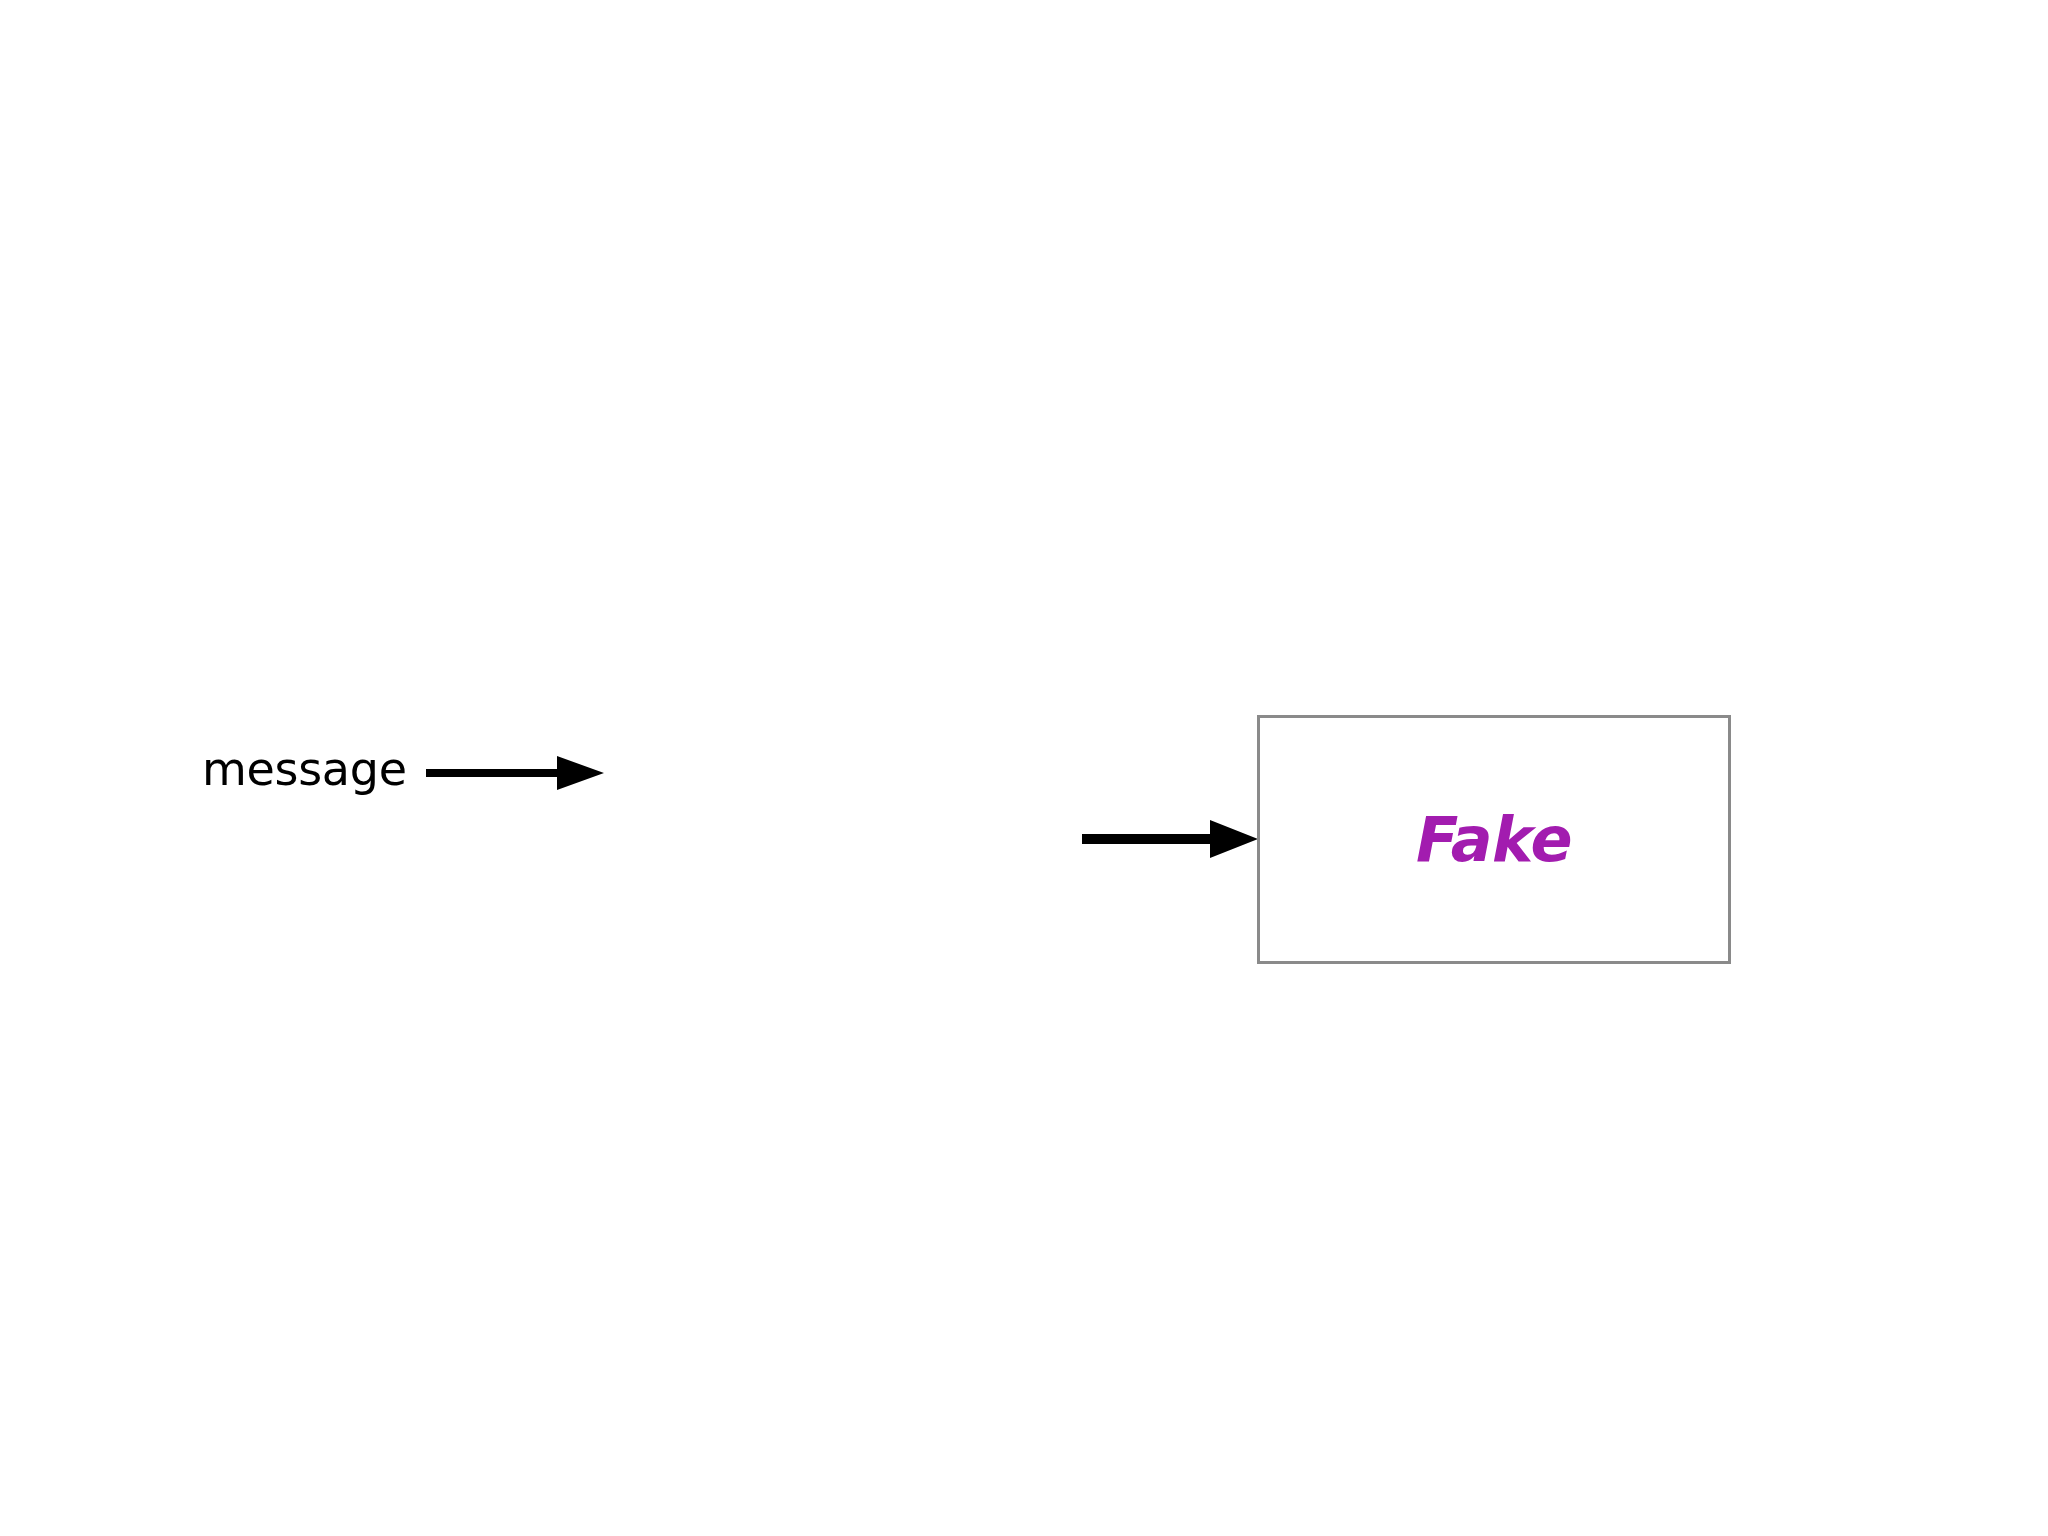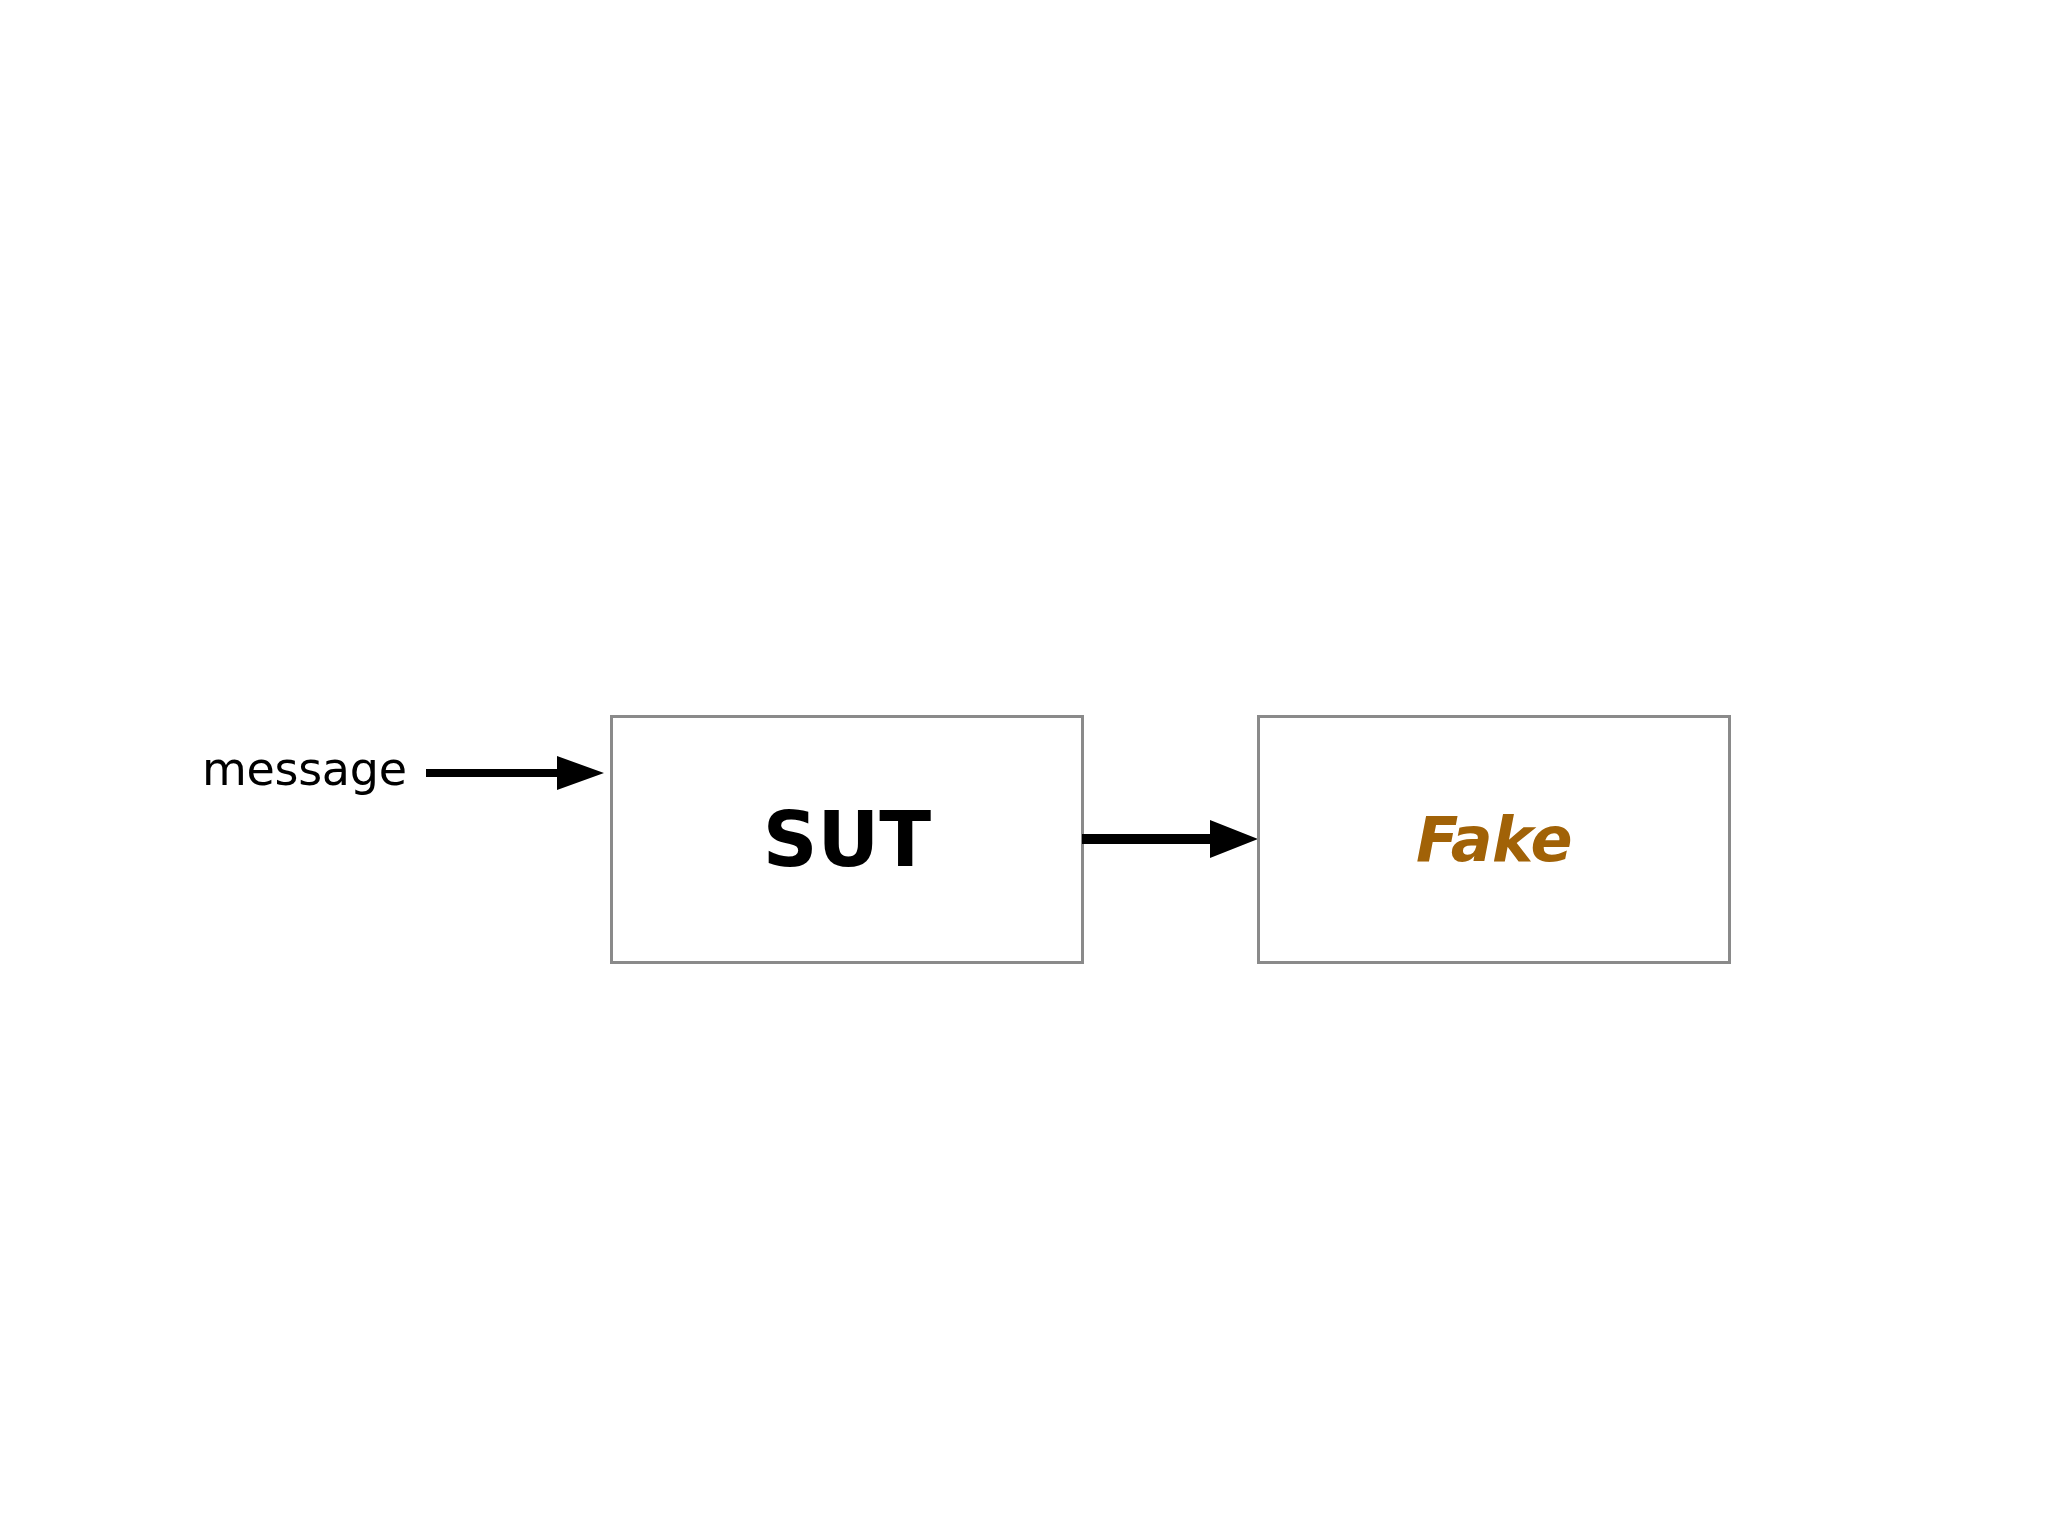--- a/index.html
+++ b/index.html
@@ -84,42 +84,39 @@
     color: #000000;
     line-height: 1;
     letter-spacing: 0px;
   }
 
   .fake-label {
     font-family: "DejaVu Sans", sans-serif;
     font-size: 62px;
     font-weight: bold;
     font-style: italic;
-    color: #a16207;
+    color: #a21caf;
     line-height: 1.28;
     letter-spacing: -0.5px;
   }
   .fake-label .ln {
     display: block;
   }
 </style>
 </head>
 <body>
 
 <div id="canvas">
 
   <div class="msg-label">message</div>
 
   <svg class="arrow arrow-in" viewBox="0 0 184 54">
     <path d="M 2 23 L 133 23 L 133 10 L 180 27 L 133 44 L 133 31 L 2 31 Z" fill="#000000"></path>
   </svg>
 
-  <div class="node-box box-sut">
-    <span class="sut-label">SUT</span>
-  </div>
 
   <svg class="arrow arrow-mid" viewBox="0 0 178 54">
     <path d="M 0 22 L 128 22 L 128 8 L 176 27 L 128 46 L 128 32 L 0 32 Z" fill="#000000"></path>
   </svg>
 
   <div class="node-box box-fake">
     <span class="fake-label">
       <span class="ln">Fake</span>
     </span>
   </div>

